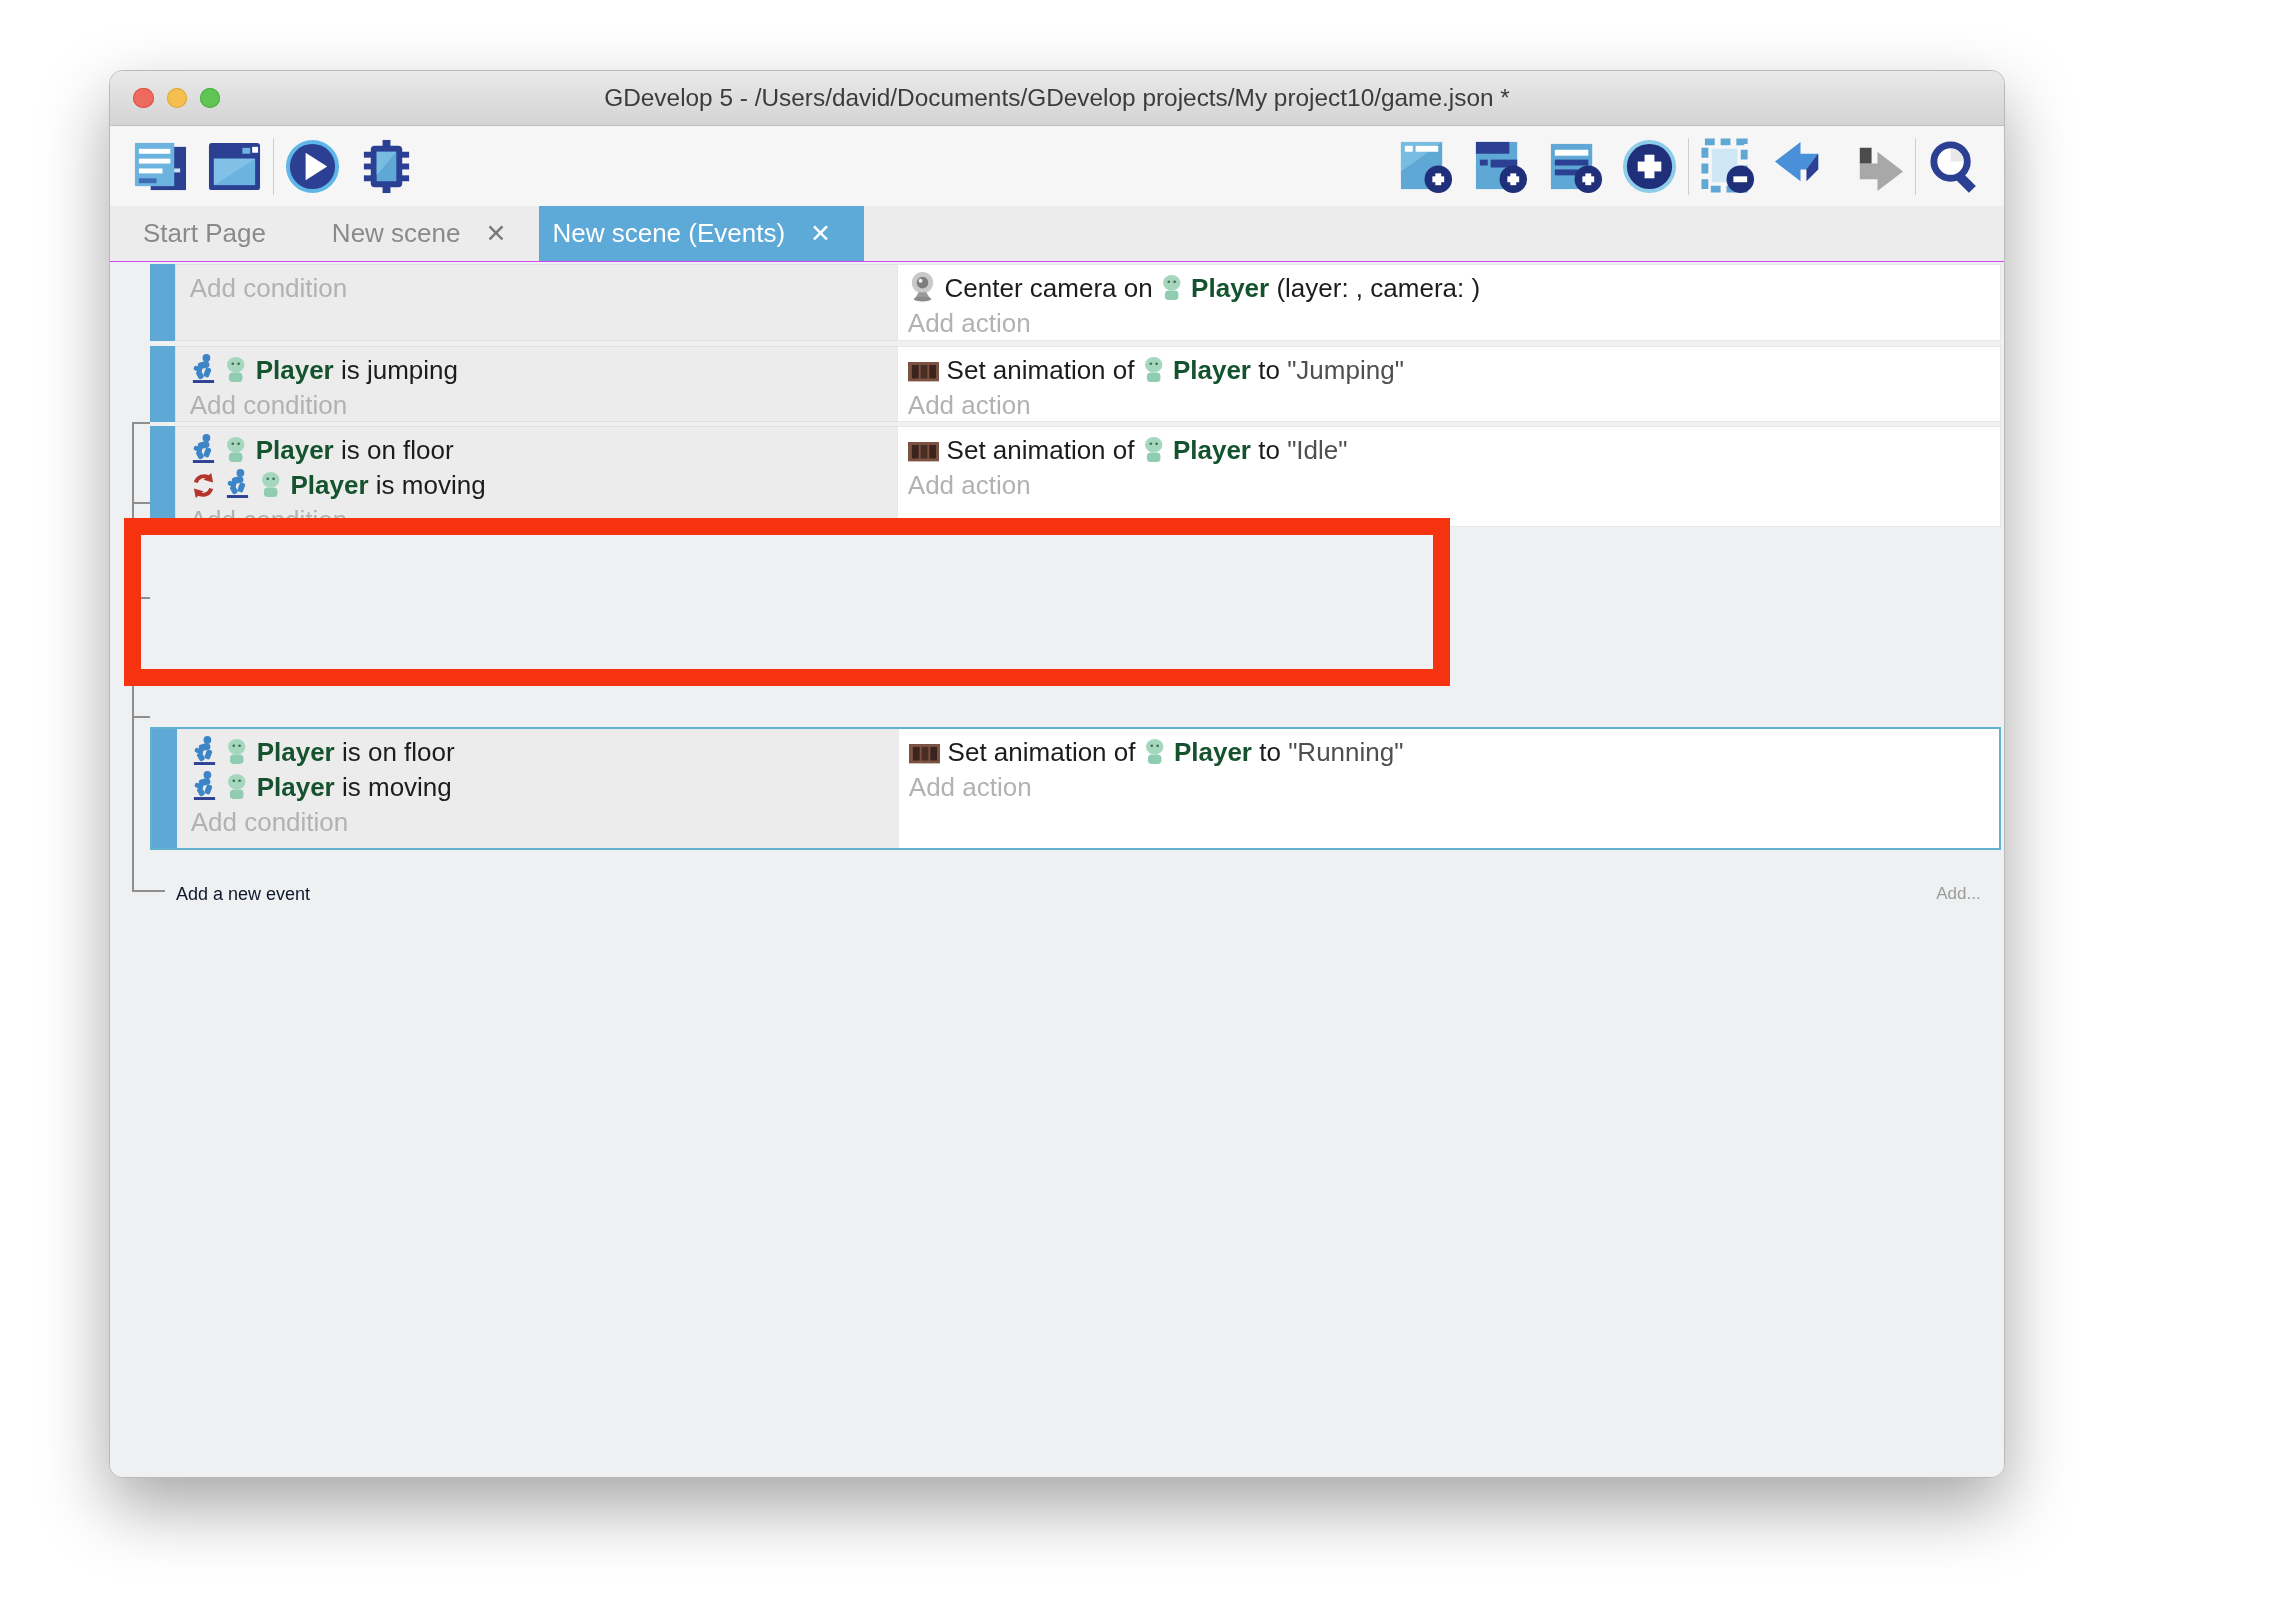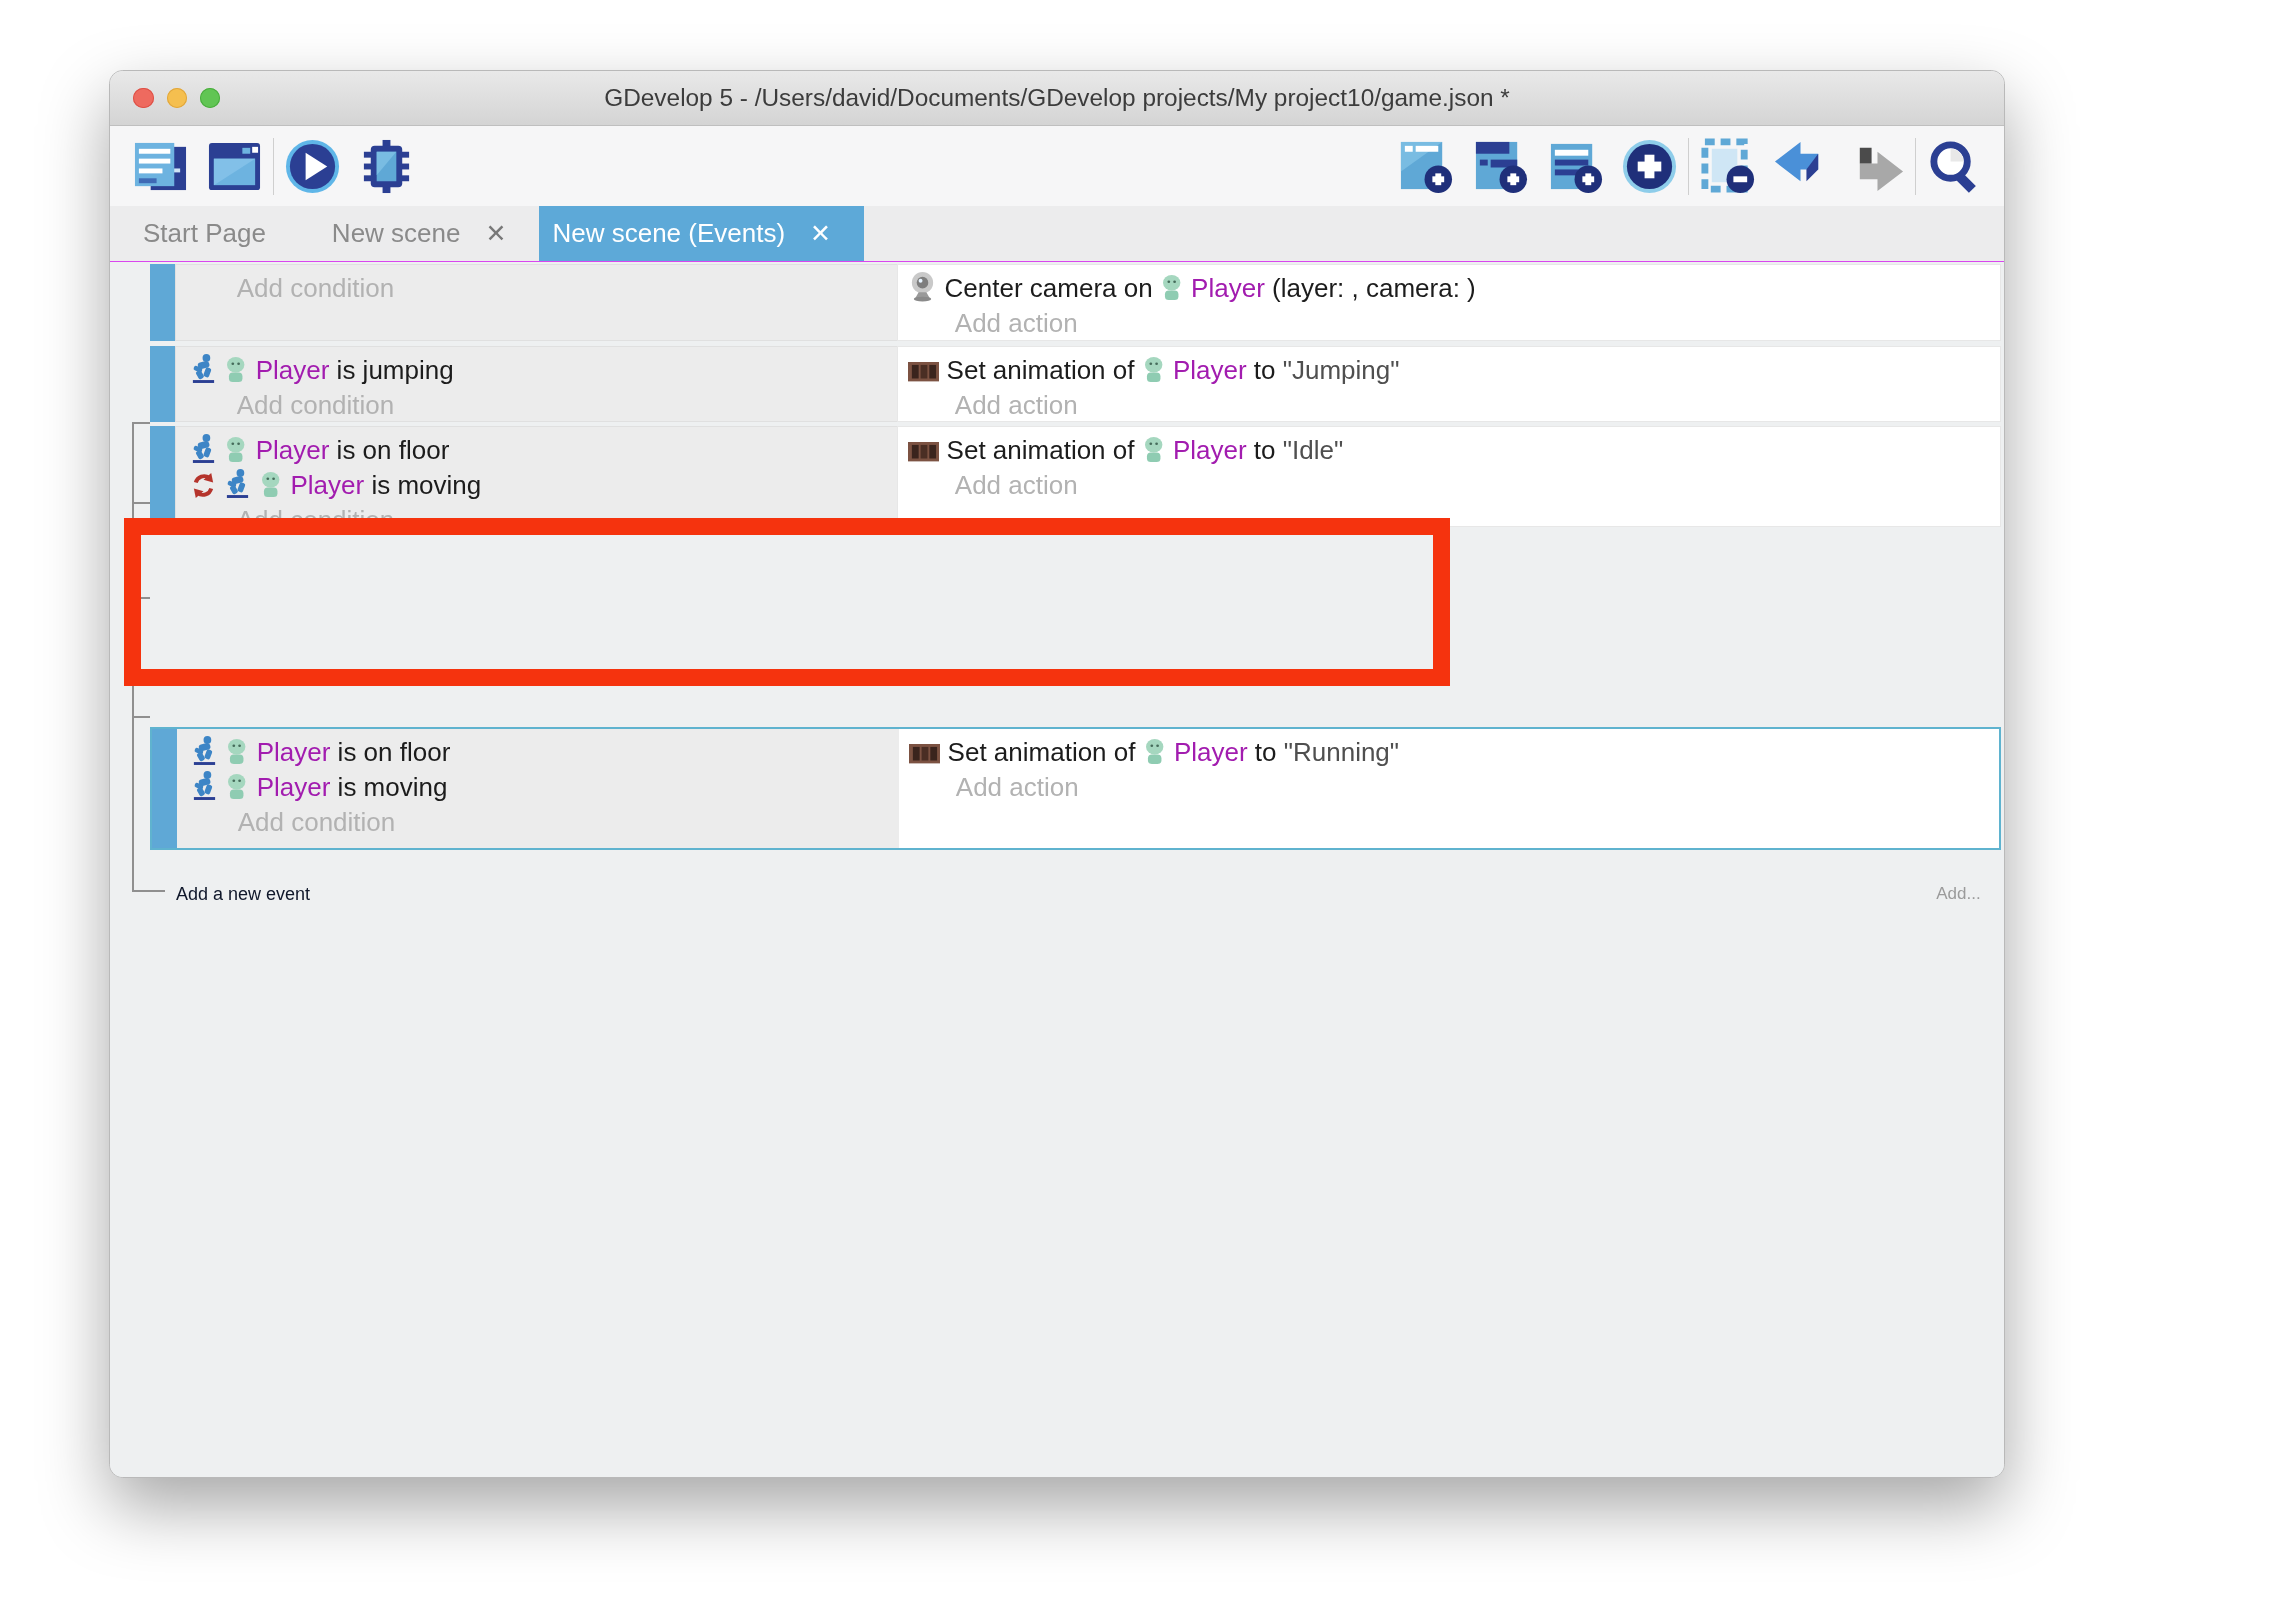--- a/index.html
+++ b/index.html
@@ -43,23 +43,23 @@
   .sheet { position:relative; width:100%; height:1217px; background:#eef0f1; }
 
   .guide { position:absolute; background:#8f8f8f; }
 
   .event { position:absolute; left:40px; right:2.9px; display:flex; }
   .bar { width:25px; background:#5fa8d6; flex:none; }
   .cond { width:722px; flex:none; background:#ececec; border:1px solid #e0e0e0;
           border-right:none; padding:5.9px 0 0 13.7px; }
   .acts { flex:1; background:#ffffff; border:1px solid #e7e7e7; padding:5.9px 0 0 9.8px; }
   .line { font-size:26px; line-height:35px; color:#1c1c1c; white-space:nowrap; }
-  .obj  { color:#a21caf; font-weight:normal; }
+  .obj  { color:#14532d; font-weight:bold; }
   .val  { color:#4f4f4f; }
-  .ph   { color:#b2b2b2;margin-left:47px; }
+  .ph   { color:#b2b2b2; }
   .ic   { display:inline-block; vertical-align:-4.9px; margin-right:7.8px; }
 
   .selwrap { position:absolute; left:40px; right:2.9px; top:465px; height:123px;
              background:#ffffff; border:2px solid #5fb3cf; display:flex; }
 
   .footer-left { position:absolute; left:66px; top:622px; font-size:18px; color:#0f172a; }
   .footer-right { position:absolute; right:23.4px; top:622px; font-size:17px; color:#9b9b9b; }
 
   
   .redbox { position:absolute; left:124px; top:518px; width:1326px; height:168px;

